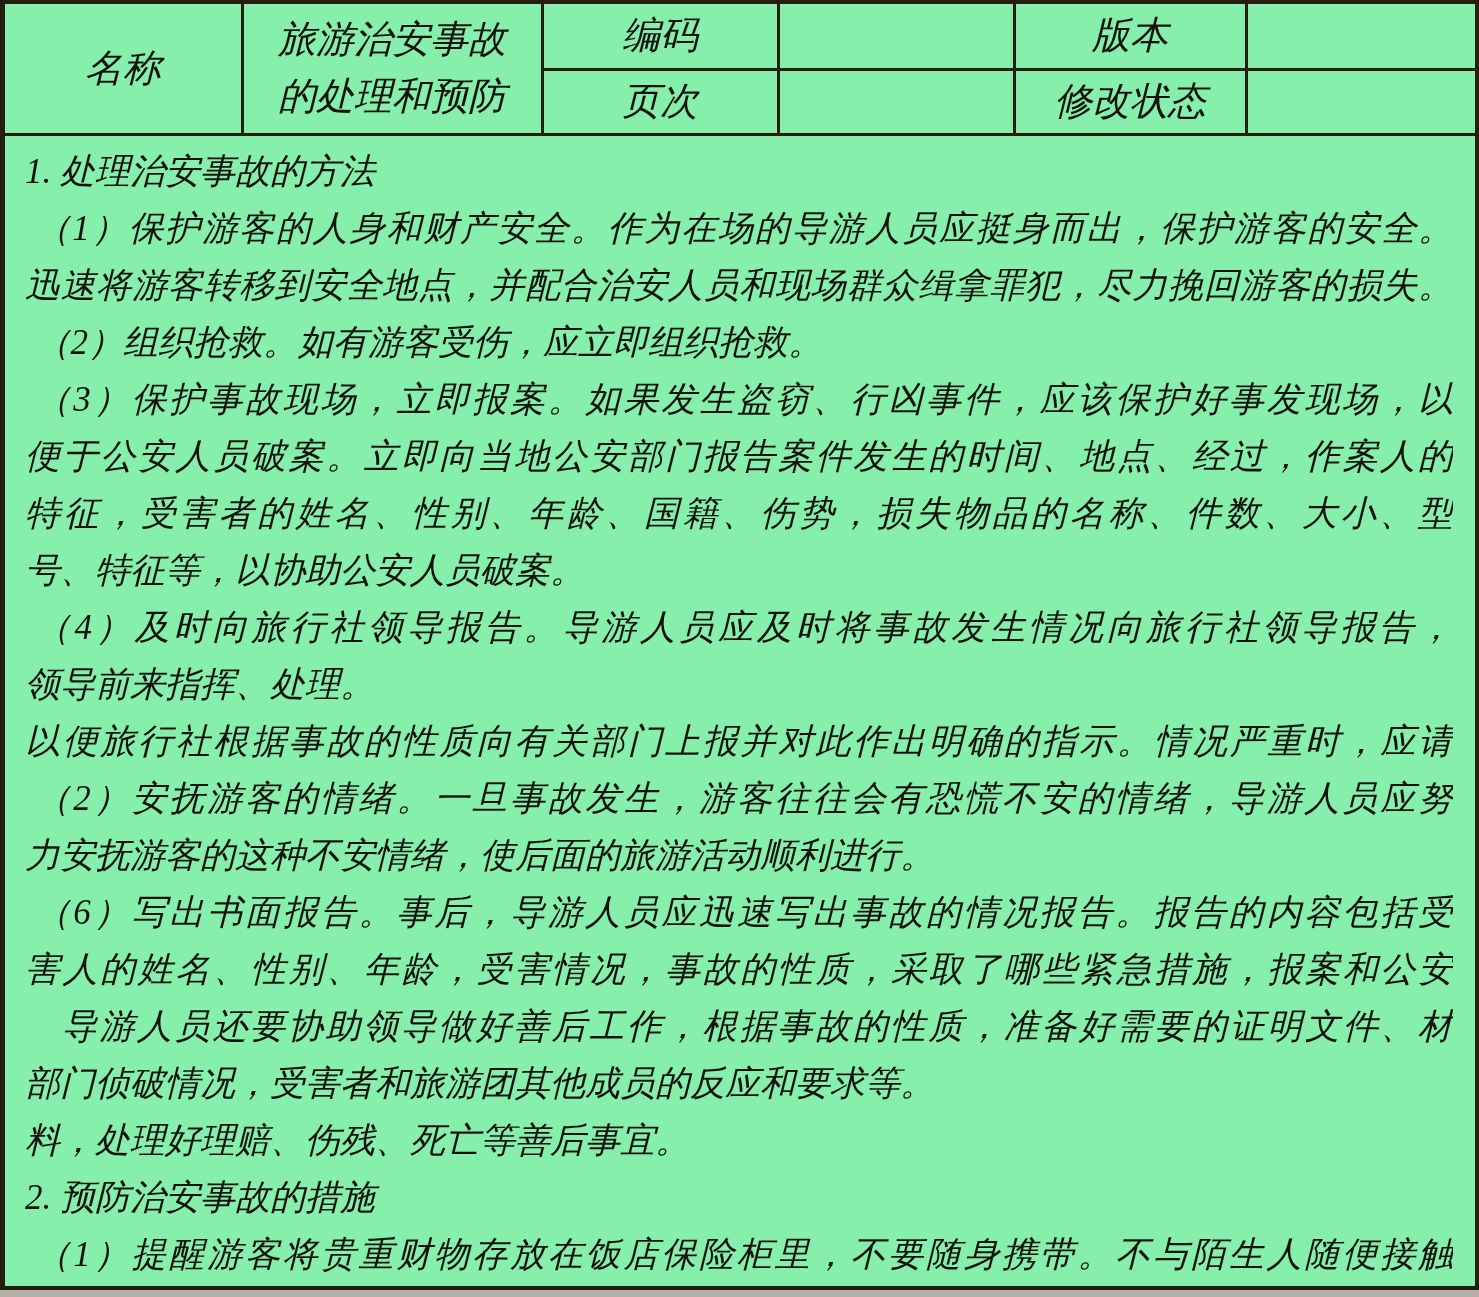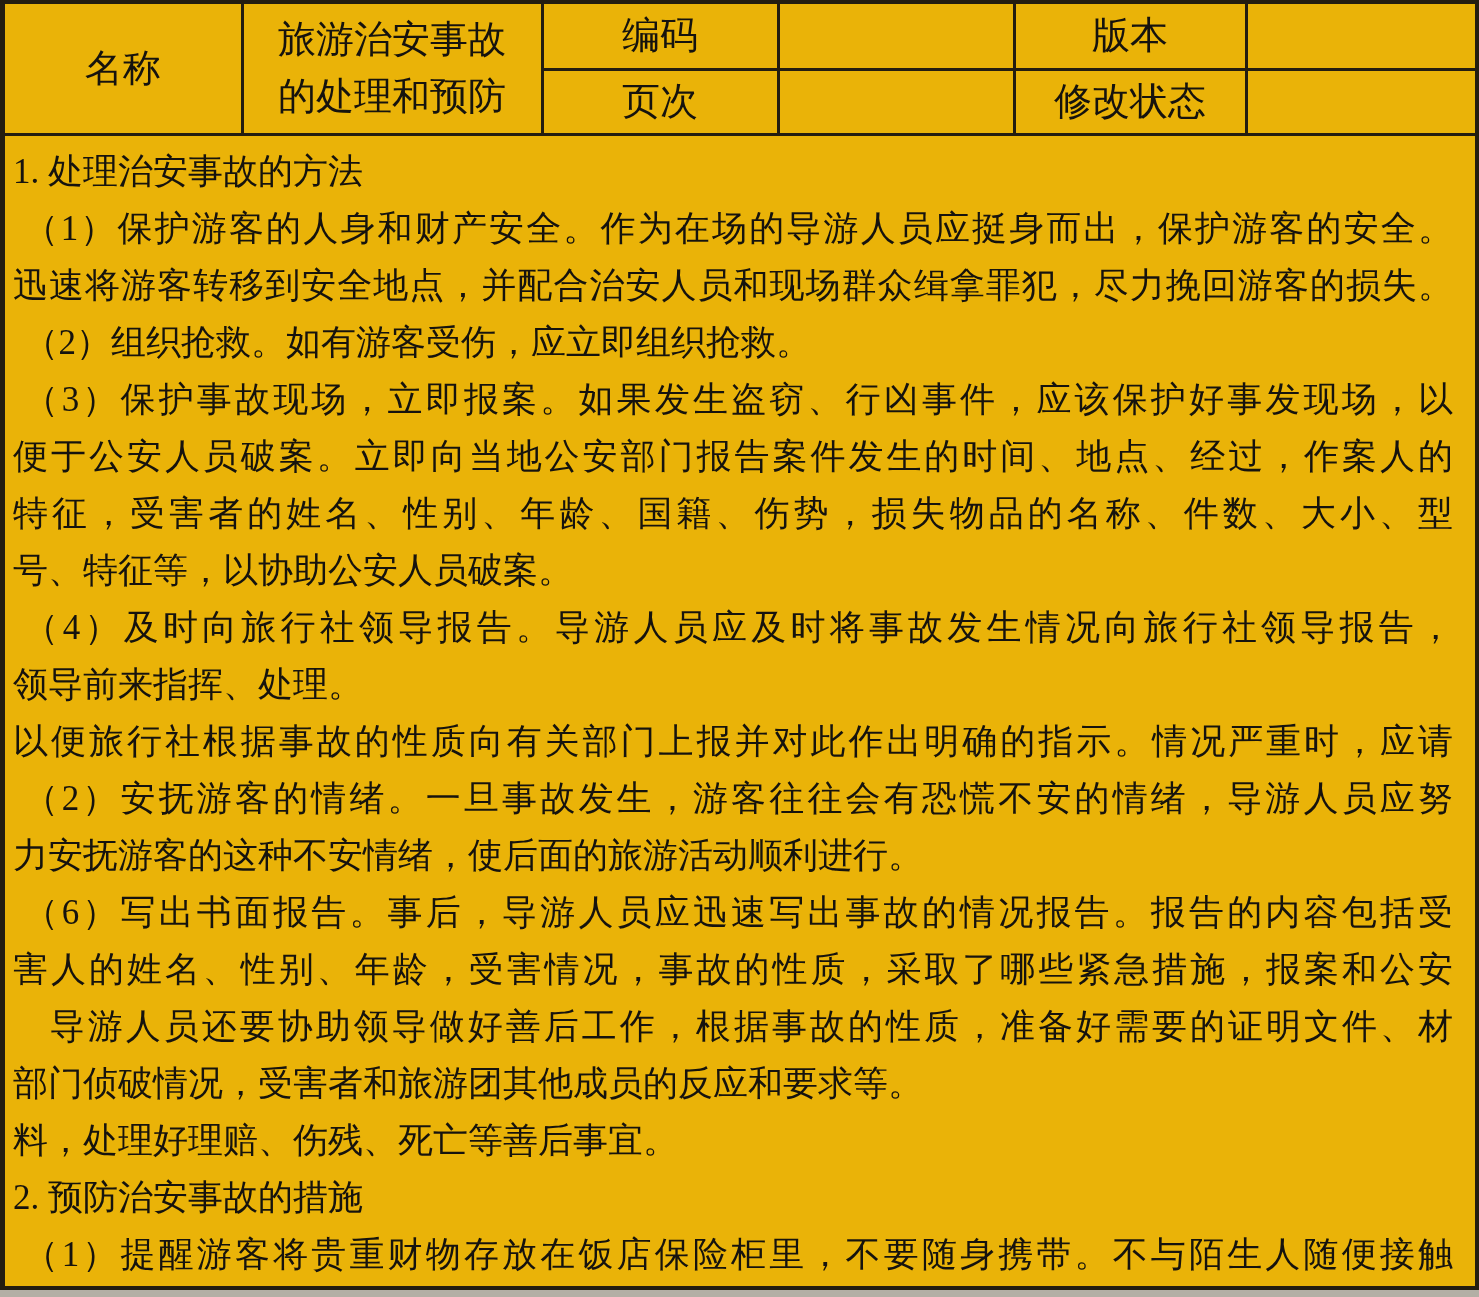--- a/index.html
+++ b/index.html
@@ -5,24 +5,25 @@
   html, body { margin: 0; padding: 0; background: #8a857b; }
   * { box-sizing: border-box; }
   .scan {
     width: 1479px; height: 1297px;
     background: #b3afa5;
     font-family: "Liberation Serif", "DejaVu Serif", serif;
     color: #16130e;
   }
   .sheet {
     width: 1479px; height: 1290px;
-    background: #eab308;
+    background: #86efac;
     border: 4px solid #241d10;
     border-left-width: 5px;
     overflow: hidden;
+    font-style: italic;
   }
   .scan-edge { width: 1479px; height: 7px; background: #b3afa5; }
 
   
   table.hdr {
     width: 100%;
     border-collapse: collapse;
     table-layout: fixed;
     font-size: 38px;
   }
@@ -34,21 +35,21 @@
     height: 65px;
     padding: 0;
     overflow: hidden;
     white-space: nowrap;
   }
   table.hdr td.last { border-right: none; }
   table.hdr td.title { line-height: 57px; margin-top: 8px; }
 
   
   .doc-body {
-    padding: 7px 22px 0 8px;
+    padding: 7px 22px 0 20px;
     font-size: 35px;
     line-height: 57px;
   }
   .line {
     white-space: nowrap;
     overflow: hidden;
     height: 57px;
   }
   .fill { text-align-last: justify; text-align: justify; }
   .para { text-indent: 0.30em; }

